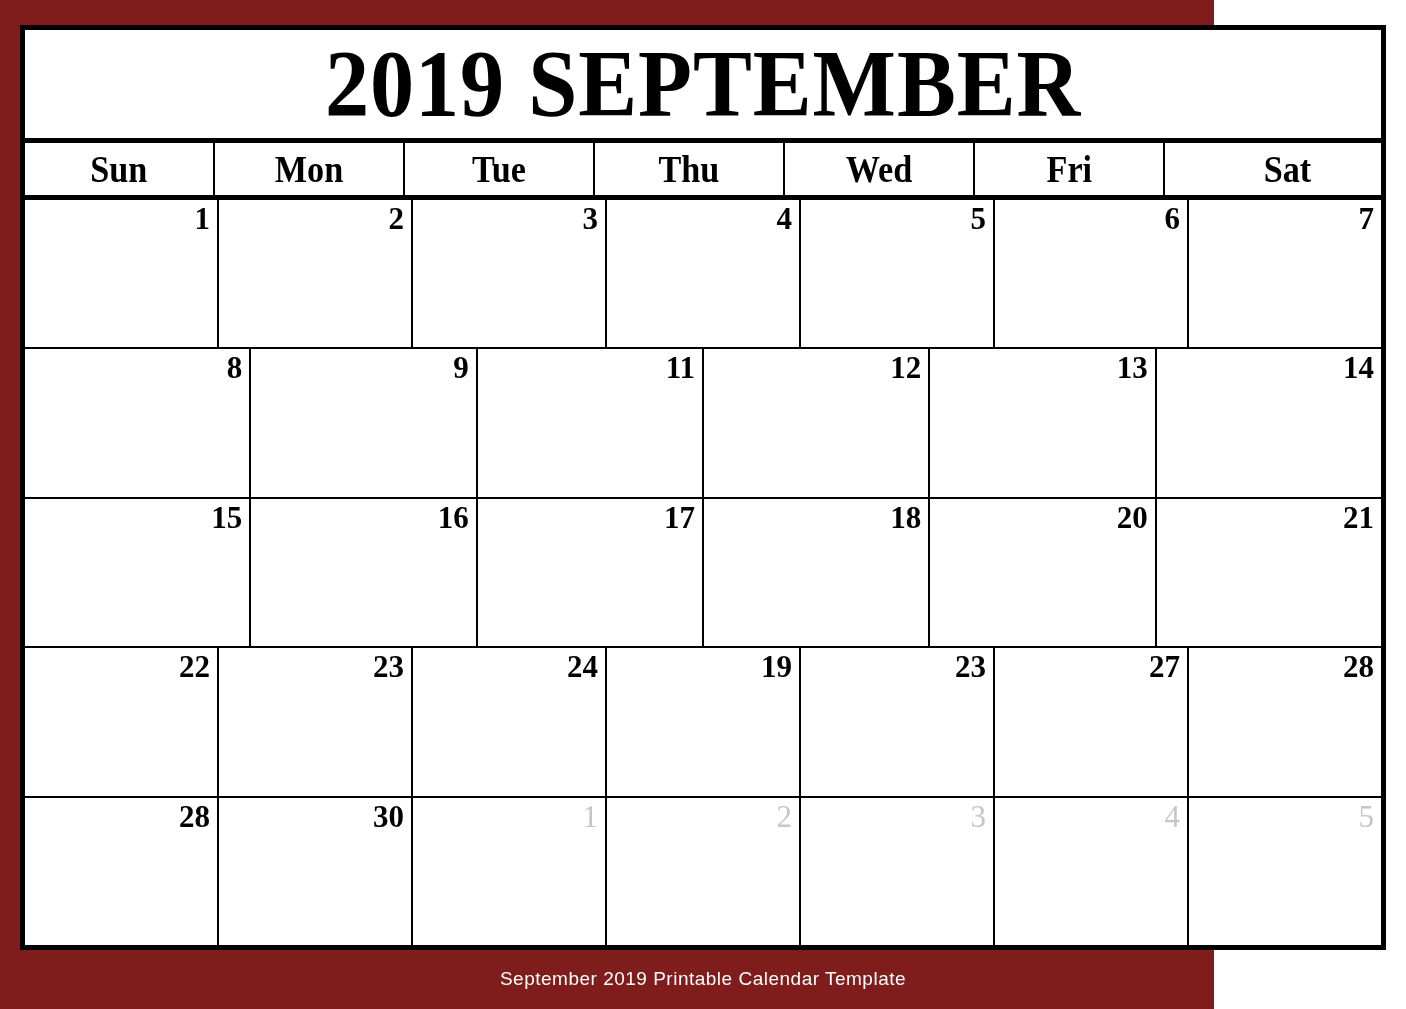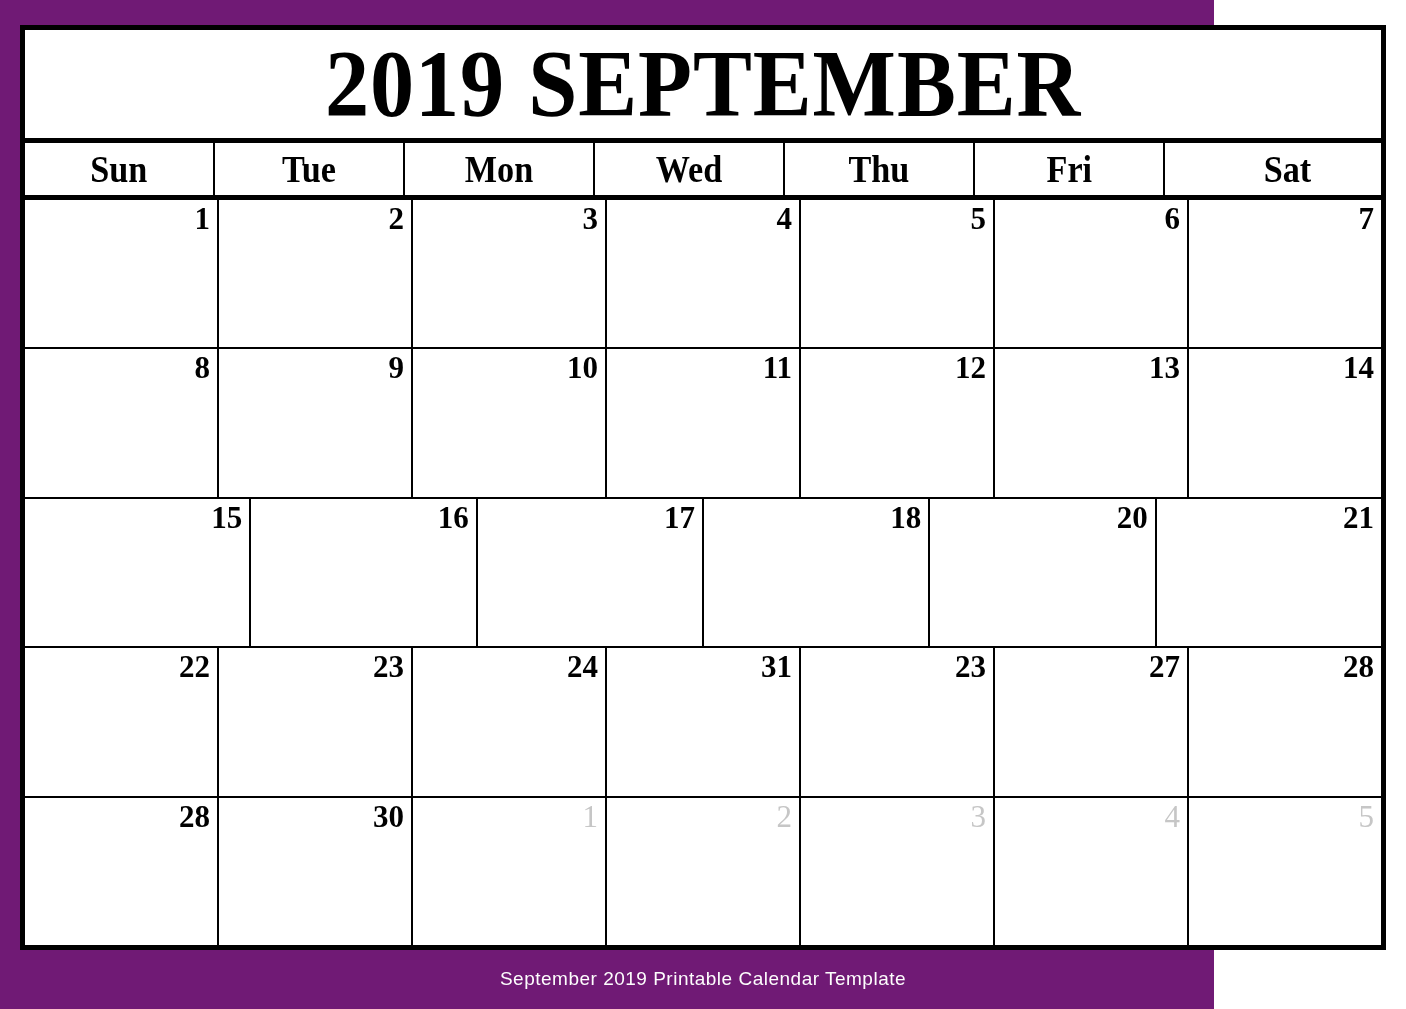--- a/index.html
+++ b/index.html
@@ -13,21 +13,21 @@
     height: 1009px;
     overflow: hidden;
     font-family: "Liberation Serif", "DejaVu Serif", serif;
     -webkit-font-smoothing: antialiased;
   }
 
   #page {
     position: relative;
     width: 1214px;
     height: 1009px;
-    background: #701a75;
+    background: #7f1d1d;
     text-decoration: underline;
   }
 
   
   #calendar {
     position: absolute;
     left: 20px;
     top: 25px;
     width: 1366px;      
     height: 925px;      
@@ -155,32 +155,32 @@
 
     <div id="title-band">
       <div id="title-text">2019 SEPTEMBER</div>
     </div>
 
     <div id="weekday-row">
       <div class="weekday-cell">
         <span class="weekday-label">Sun</span>
       </div>
       <div class="weekday-cell">
+        <span class="weekday-label">Mon</span>
+      </div>
+      <div class="weekday-cell">
         <span class="weekday-label">Tue</span>
       </div>
       <div class="weekday-cell">
-        <span class="weekday-label">Mon</span>
+        <span class="weekday-label">Thu</span>
       </div>
       <div class="weekday-cell">
         <span class="weekday-label">Wed</span>
       </div>
       <div class="weekday-cell">
-        <span class="weekday-label">Thu</span>
-      </div>
-      <div class="weekday-cell">
         <span class="weekday-label">Fri</span>
       </div>
       <div class="weekday-cell">
         <span class="weekday-label">Sat</span>
       </div>
     </div>
 
     <div id="weeks">
 
       <div class="week-row">
@@ -208,23 +208,20 @@
       </div>
 
       <div class="week-row">
         <div class="day-cell">
             <span class="day-number">8</span>
           </div>
         <div class="day-cell">
             <span class="day-number">9</span>
           </div>
         <div class="day-cell">
-            <span class="day-number">10</span>
-          </div>
-        <div class="day-cell">
             <span class="day-number">11</span>
           </div>
         <div class="day-cell">
             <span class="day-number">12</span>
           </div>
         <div class="day-cell">
             <span class="day-number">13</span>
           </div>
         <div class="day-cell">
             <span class="day-number">14</span>
@@ -256,21 +253,21 @@
         <div class="day-cell">
             <span class="day-number">22</span>
           </div>
         <div class="day-cell">
             <span class="day-number">23</span>
           </div>
         <div class="day-cell">
             <span class="day-number">24</span>
           </div>
         <div class="day-cell">
-            <span class="day-number">31</span>
+            <span class="day-number">19</span>
           </div>
         <div class="day-cell">
             <span class="day-number">23</span>
           </div>
         <div class="day-cell">
             <span class="day-number">27</span>
           </div>
         <div class="day-cell">
             <span class="day-number">28</span>
           </div>

